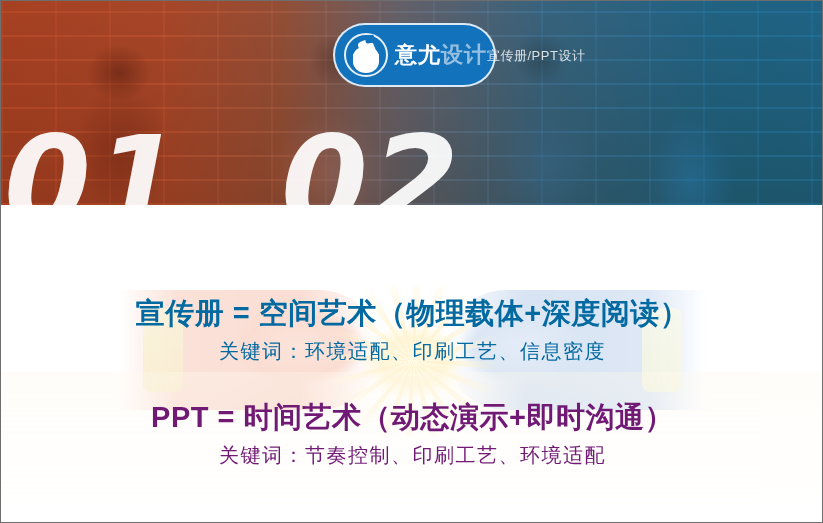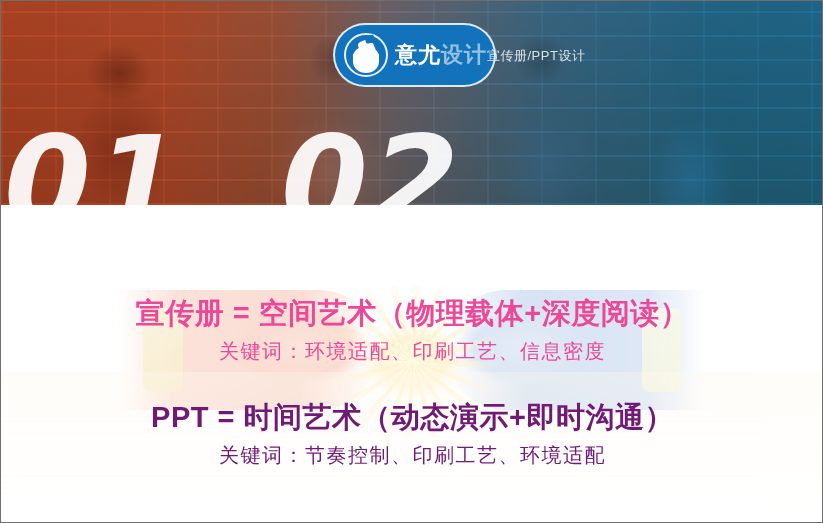--- a/index.html
+++ b/index.html
@@ -208,21 +208,21 @@
   .headline .b{color:#0d6fc0;}
 
   .block{position:absolute;left:0;width:823px;text-align:center;}
   .block .line1{
     font-size:29px;font-weight:bold;letter-spacing:.5px;white-space:nowrap;line-height:1;
   }
   .block .line2{
     font-size:20px;font-weight:normal;letter-spacing:1.5px;white-space:nowrap;
     margin-top:13px;line-height:1;
   }
-  .block.orange .line1,.block.orange .line2{color:#ec4899;}
+  .block.orange .line1,.block.orange .line2{color:#0369a1;}
   .block.blue .line1,.block.blue .line2{color:#701a75;}
 
   .block.one{top:94px;}
   .block.two{top:198px;}
 </style>
 </head>
 <body>
 
 <div id="slide">
 

